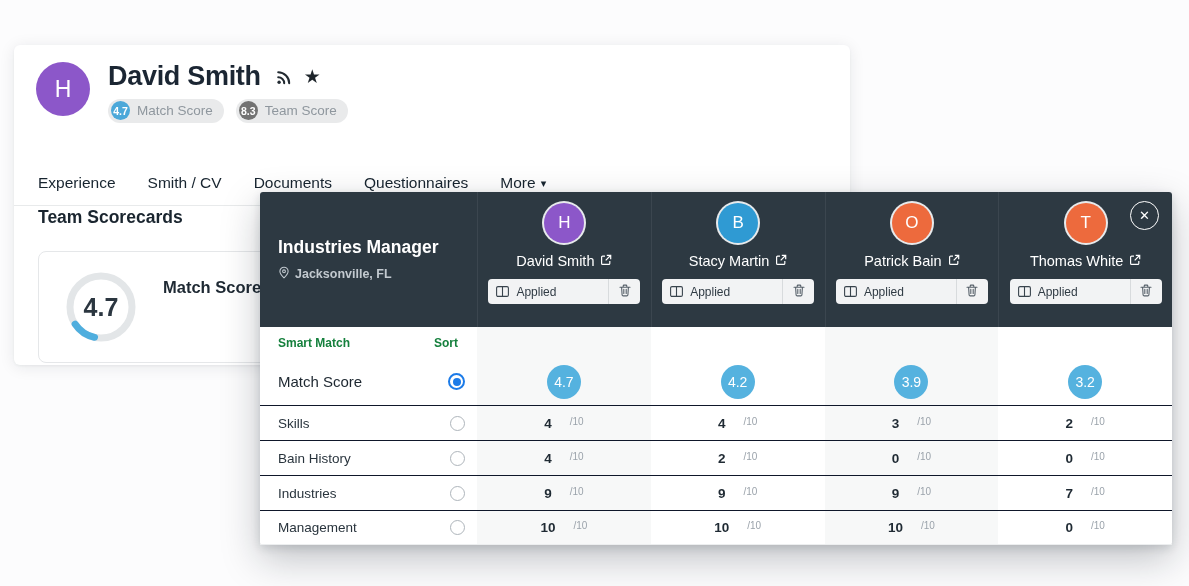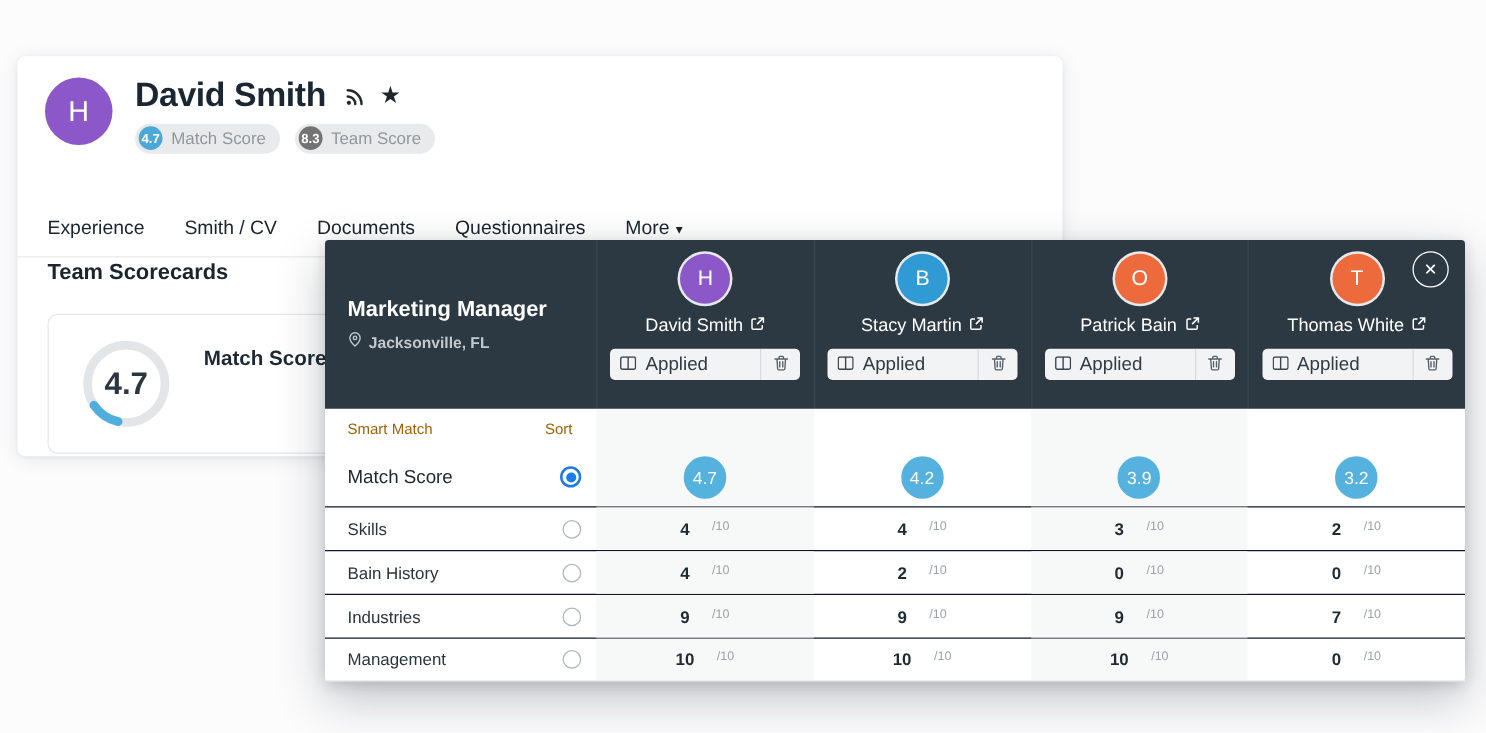--- a/index.html
+++ b/index.html
@@ -78,41 +78,41 @@
     display:flex; align-items:center; justify-content:center; font-size:17px;
     box-shadow:0 0 0 2px #E7EAEC;
   }
   .cand-link { display:flex; align-items:center; gap:6px; margin-top:9px; cursor:pointer; }
   .cand-link-name { color:#fff; font-size:14.5px; font-weight:500; }
   .status-pill {
     margin-top:9px; width:152px; height:25px; display:flex; align-items:center;
     background:#F2F3F4; border-radius:4px; overflow:hidden; cursor:pointer;
   }
   .status-left { flex:1; display:flex; align-items:center; gap:7px; padding-left:8px; height:100%; }
-  .status-text { font-size:15px; color:#303B44; }
+  .status-text { font-size:12px; color:#303B44; }
   .pill-divider { width:1px; height:100%; background:#D8DBDD; }
   .trash-btn { width:31px; height:100%; display:flex; align-items:center; justify-content:center; cursor:pointer; border:none; background:transparent; }
 
   .close-btn {
     position:absolute; top:9px; right:13px; width:29px; height:29px; border-radius:50%;
     border:1.8px solid #fff; background:transparent; color:#fff;
     display:flex; align-items:center; justify-content:center; cursor:pointer;
     font-size:13px; line-height:1;
   }
 
   
   .modal-body { height:218px; }
   .t-row { display:flex; }
   .t-row.bordered { border-top:1px solid #0f172a; }
   .t-row.last { border-bottom:1px solid #ECEEEF; }
   .cell-left { width:217px; flex:0 0 auto; display:flex; align-items:center; padding-left:18px; padding-right:12px; }
   .cell { flex:1 1 0; display:flex; align-items:center; justify-content:center; }
   .cell.stripe { background:#F7F8F8; }
   .row-header { height:31px; }
-  .row-header .hdr-label { font-size:12px; font-weight:400; color:#a16207; }
+  .row-header .hdr-label { font-size:12px; font-weight:700; color:#15803d; }
   .hdr-sort { margin-left:auto; padding-right:7px; }
   .row-score { height:47px; }
   .row-label-lg { font-size:15px; color:#1D2730; }
   .row-metric { height:35px; }
   .row-label { font-size:13.5px; color:#29343D; }
   .radio { margin-left:auto; width:15px; height:15px; border:1.5px solid #AEB5BB; border-radius:50%; background:#fff; cursor:pointer; flex:0 0 auto; }
   .radio.checked { width:17px; height:17px; border:2px solid #1C7BE8; position:relative; }
   .radio.checked::after { content:""; position:absolute; left:50%; top:50%; transform:translate(-50%,-50%); width:8px; height:8px; border-radius:50%; background:#1C7BE8; }
   .score-circle {
     width:34px; height:34px; border-radius:50%; background:#55B2DF; color:#fff;
@@ -177,21 +177,21 @@
         <span class="gauge-value">4.7</span>
       </div>
       <span class="score-card-label">Match Score</span>
     </div>
   </section>
 
   <section class="modal">
 
     <header class="modal-header">
       <div class="job-info">
-        <div class="job-title">Marketing Manager</div>
+        <div class="job-title">Industries Manager</div>
         <div class="job-loc">
           <span>
             <svg width="12" height="13" viewBox="0 0 12 13" fill="none">
               <path d="M6 1.2a4.1 4.1 0 0 1 4.1 4.1c0 2.9-4.1 6.5-4.1 6.5S1.9 8.2 1.9 5.3A4.1 4.1 0 0 1 6 1.2z" stroke="#C2C9CF" stroke-width="1.1"></path>
               <circle cx="6" cy="5.3" r="1.4" stroke="#C2C9CF" stroke-width="1.1"></circle>
             </svg>
           </span>
           <span class="job-loc-text">Jacksonville, FL</span>
         </div>
       </div>

